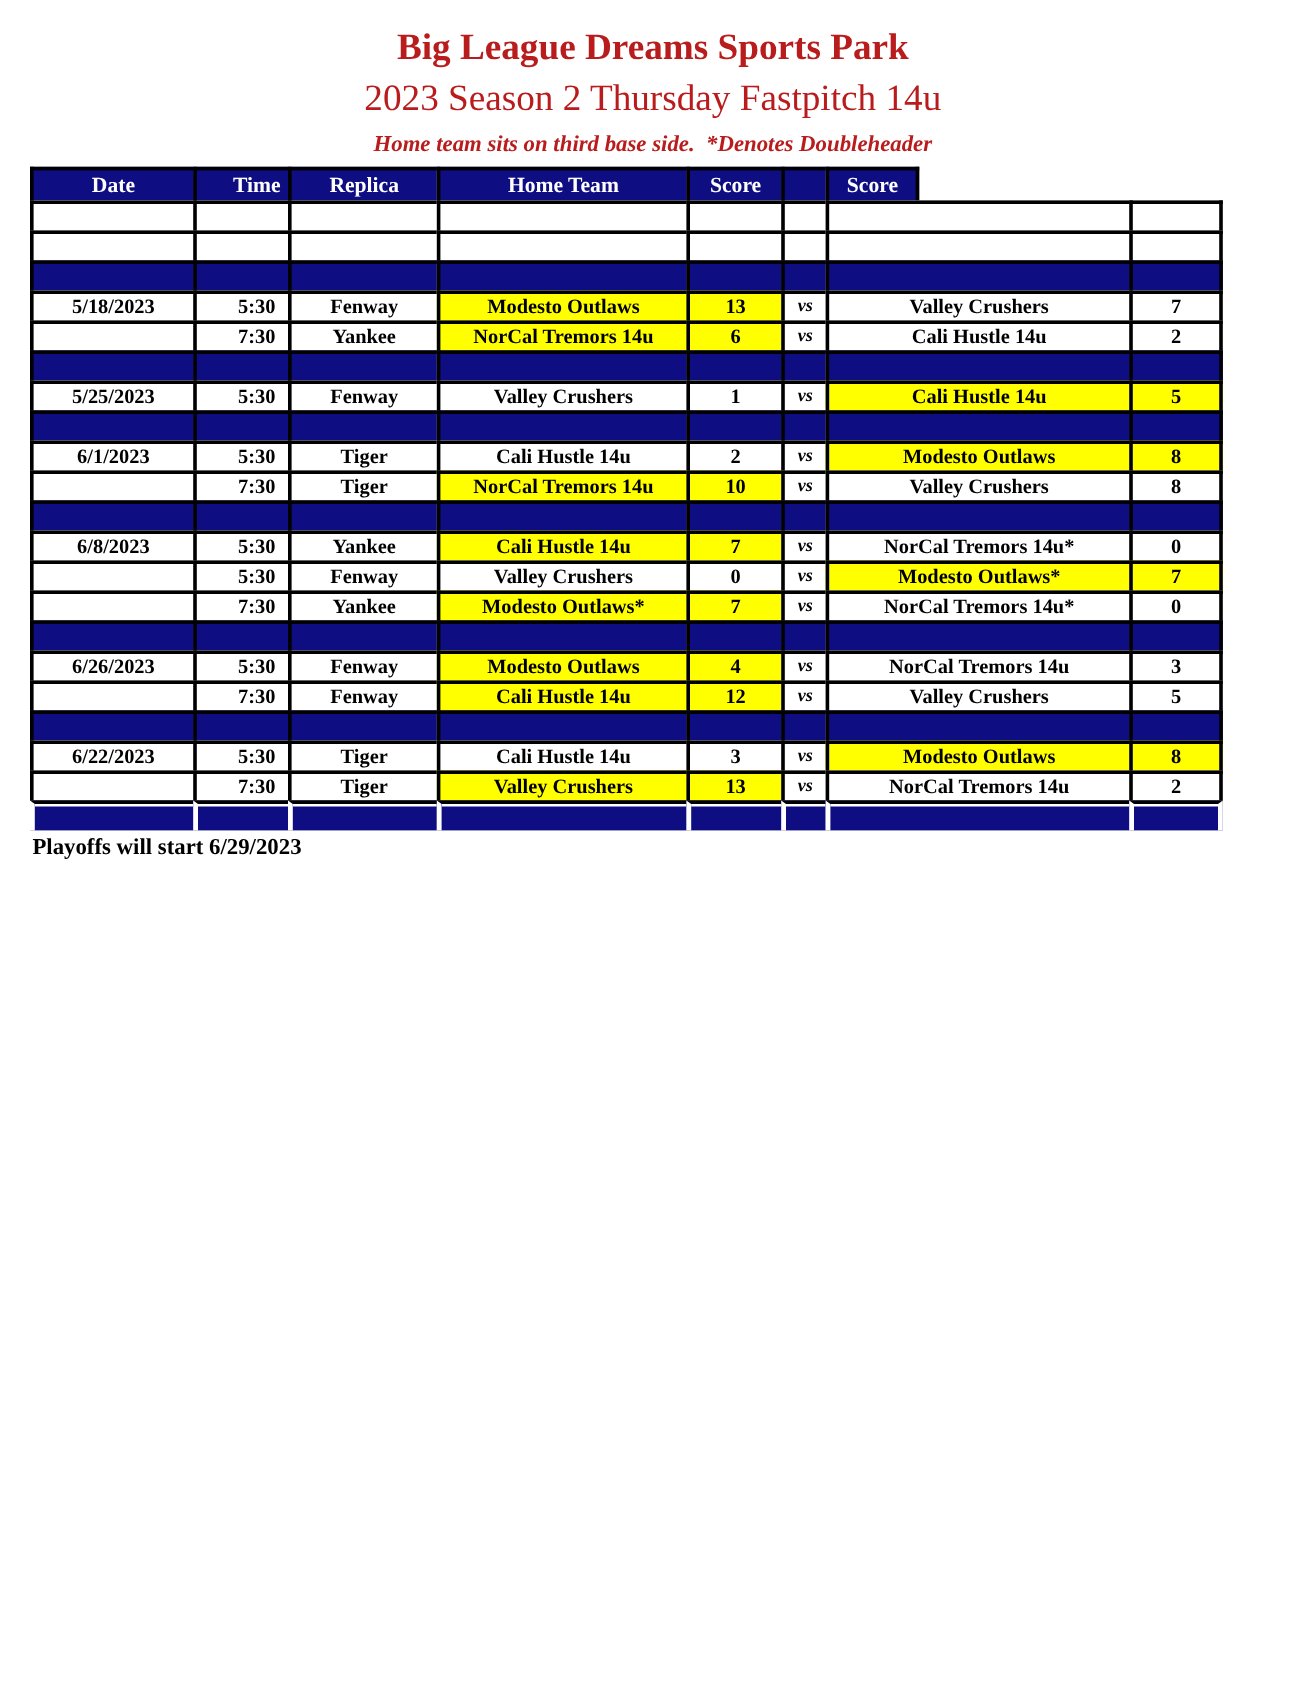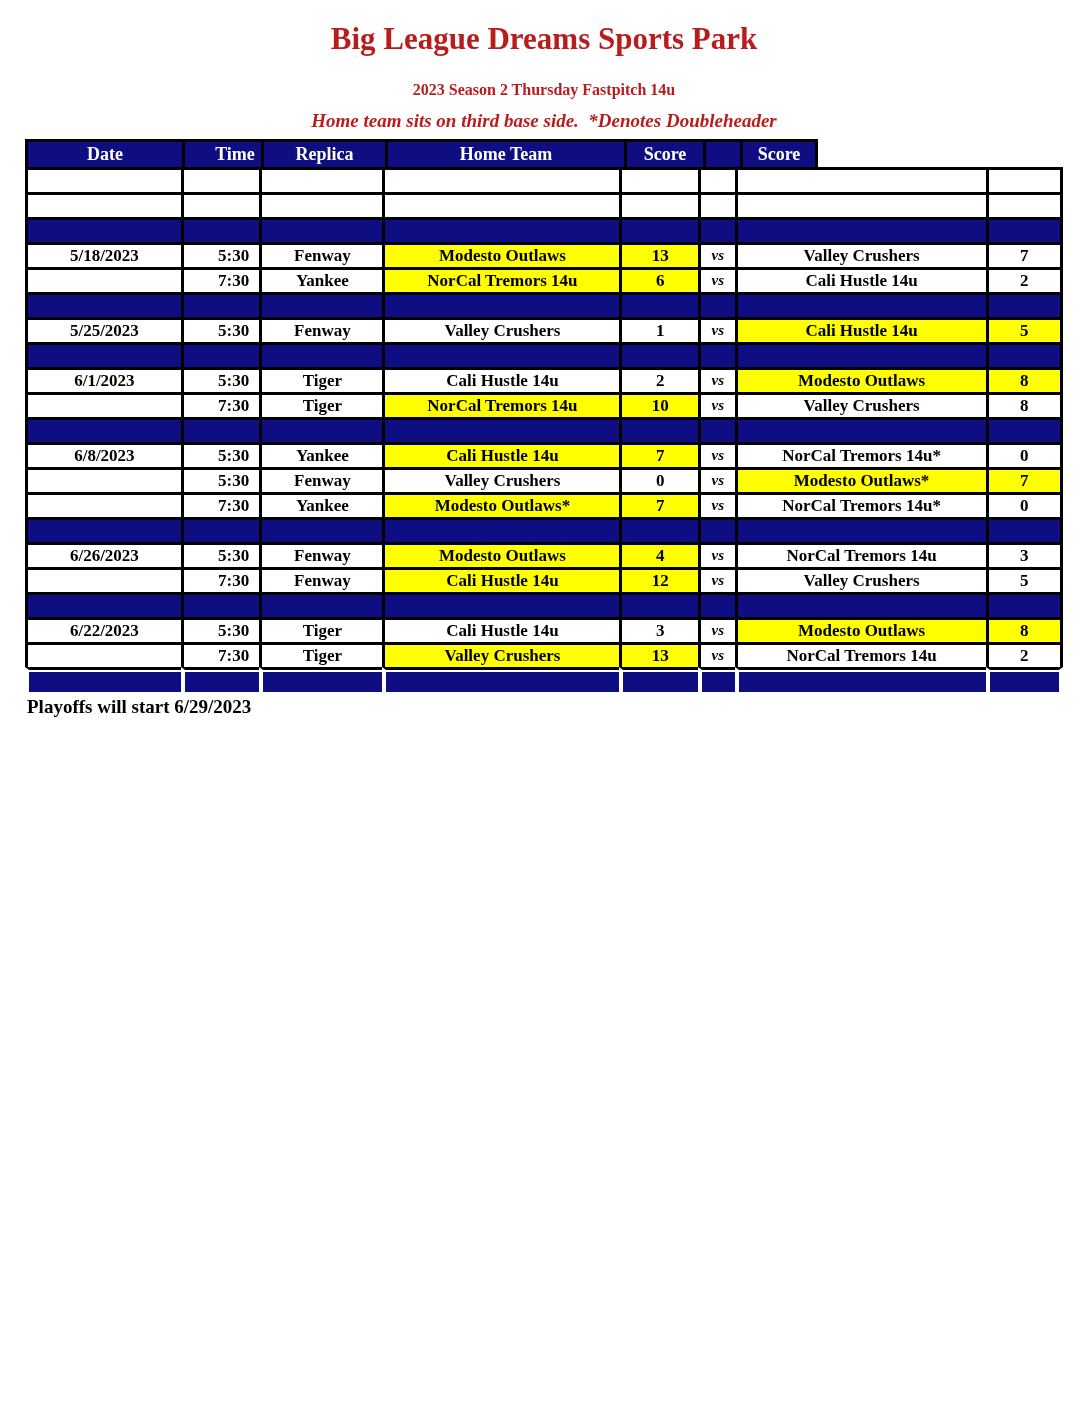--- a/index.html
+++ b/index.html
@@ -19,23 +19,23 @@
     text-align: center;
     color: #b91c1c;
   }
   .page-title {
     padding-top: 22px;
     font-size: 31px;
     font-weight: bold;
     line-height: 1.1;
   }
   .page-subtitle {
-    margin-top: 25px;
-    font-size: 16px;
-    font-weight: bold;
+    margin-top: 9px;
+    font-size: 31px;
+    font-weight: normal;
     line-height: 1.1;
   }
   .page-note {
     margin-top: 12px;
     font-size: 19px;
     font-weight: bold;
     font-style: italic;
     white-space: pre;
     line-height: 1.0;
   }
@@ -53,24 +53,24 @@
     background: #ffffff;
     text-align: center;
     font-weight: bold;
     font-size: 17px;
     color: #000000;
     overflow: hidden;
     white-space: nowrap;
   }
   .cell.last-col { border-right: 3px solid #000; }
   
-  .c0 { width: 157px; text-align: center; }
+  .c0 { width: 136px; text-align: center; }
   .c1 { width: 79px; padding-left: 24px; }
   .c2 { width: 124px; }
-  .c3 { width: 239px; font-family: Liberation Serif, serif; }
+  .c3 { width: 208px; font-family: Liberation Serif, serif; }
   .c4 { width: 79px; }
   .c5 { width: 37px; }
   .c6 { width: 253px; }
   .c7 { width: 78px; }
 
   .header-row .cell {
     height: 28px;
     line-height: 24px;
     background: var(--navy, #0e0e82);
     color: #ffffff;

